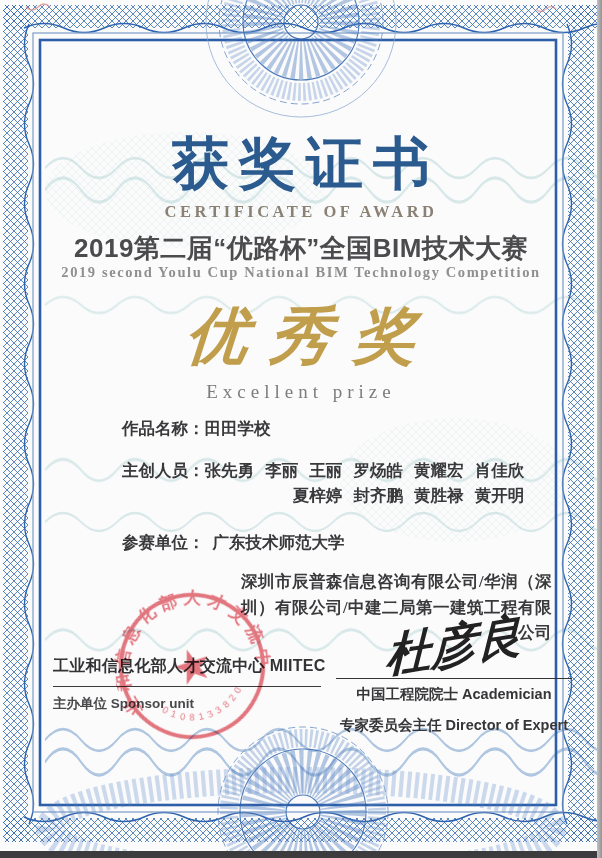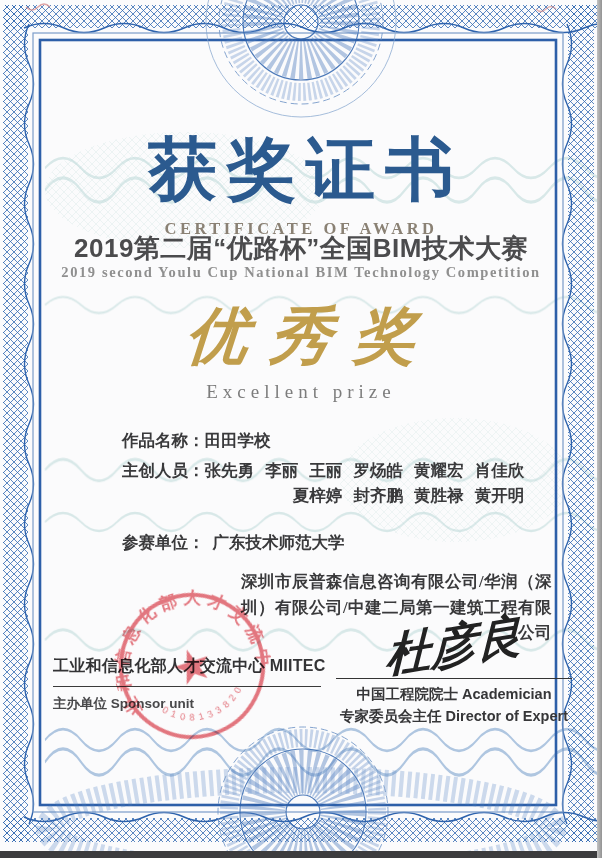--- a/index.html
+++ b/index.html
@@ -11,27 +11,27 @@
     overflow: hidden;
     font-family: "Liberation Sans", sans-serif;
     color: #3a3a3c;
   }
   svg.bg { position:absolute; left:0; top:0; z-index:0; }
 
   .content { position:absolute; left:0; top:0; width:602px; height:858px; z-index:2; }
   .center { position:absolute; left:0; width:602px; text-align:center; }
 
   .title-cn {
-    top:132px; font-size:69px; line-height:1.1; font-weight:900;
+    top:132px; font-size:57px; line-height:1.1; font-weight:900;
     letter-spacing:10px; text-indent:10px; color:#2b5a8f;
     font-family:"Liberation Sans", sans-serif;
   }
   .title-en {
     top:202px; font-size:16.5px; font-weight:bold; letter-spacing:3.5px;
-    color:#8a8174; font-family:"Liberation Serif", serif;margin-top:17px;
+    color:#8a8174; font-family:"Liberation Serif", serif;
   }
   .comp-cn {
     top:231px; font-size:26px; font-weight:bold; color:#4b4b4d; letter-spacing:0.5px;
   }
   .comp-en {
     top:264px; font-size:14.5px; font-weight:bold; letter-spacing:1.6px;
     color:#8f8f8f; font-family:"Liberation Serif", serif;
   }
   .award-cn {
     top:302px; font-size:62px; line-height:1.1; font-weight:bold; font-style:italic;
@@ -43,21 +43,21 @@
     top:381px; font-size:19px; letter-spacing:5px; color:#7c7c7c;
     font-family:"Liberation Serif", serif;
   }
 
   .fields {
     position:absolute; left:122px; top:414px; width:420px;
     font-size:16.5px; font-weight:bold; color:#39393b;
     font-family:"Liberation Serif", serif;
   }
   .frow { position:absolute; left:0; word-spacing:7px; }
-  .frow-work { top:16px;font-family:Liberation Serif, serif; }
+  .frow-work { top:4px;font-family:Liberation Serif, serif; }
   .frow-creators { top:44px; line-height:25px;text-align:right; }
   .frow-unit { top:118px; }
   .frow-unit .val { margin-left:8px; }
   .unit-extra {
     position:absolute; left:78px; top:155px; width:352px;
     line-height:25.5px; letter-spacing:0.5px; word-spacing:normal;text-align:right;
   }
 
   .footer-left { position:absolute; left:53px; top:656px; width:268px; z-index:2; }
   .sponsor-name { font-size:16px; font-weight:bold; color:#333335; letter-spacing:0.3px; white-space:nowrap; }
@@ -65,21 +65,21 @@
   .sponsor-role { margin-top:8px; text-align:left; font-size:13.5px; color:#48484a; font-weight:bold; }
 
   .footer-right { position:absolute; left:336px; top:606px; width:236px; text-align:center; z-index:2; }
   .signature {
     height:72px; font-size:46px; color:#222; font-style:italic; font-weight:bold;
     font-family:"DejaVu Serif", cursive, serif;
     transform: rotate(-9deg) skewX(-10deg); line-height:78px;
   }
   .sign-line { border-top:1.6px solid #333; width:236px; }
   .signer-role { margin-top:6px; font-size:14.5px; font-weight:bold; color:#363638; white-space:nowrap; }
-  .signer-role + .signer-role { margin-top:3px; }
+  .signer-role + .signer-role { margin-top:12px; }
 
   .seal {
     position:absolute; left:114px; top:588px; width:156px; height:156px; z-index:3;
     transform: rotate(-18deg); opacity:0.85; mix-blend-mode: multiply;
   }
 
   .scan-edge-bottom { position:absolute; left:0; bottom:0; width:602px; height:7px; background:#3c3c3e; z-index:5; }
   .scan-edge-right { position:absolute; right:0; top:0; width:5px; height:858px; background:linear-gradient(to right,#c2c2c2,#929292); z-index:5; }
 </style>
 </head>

